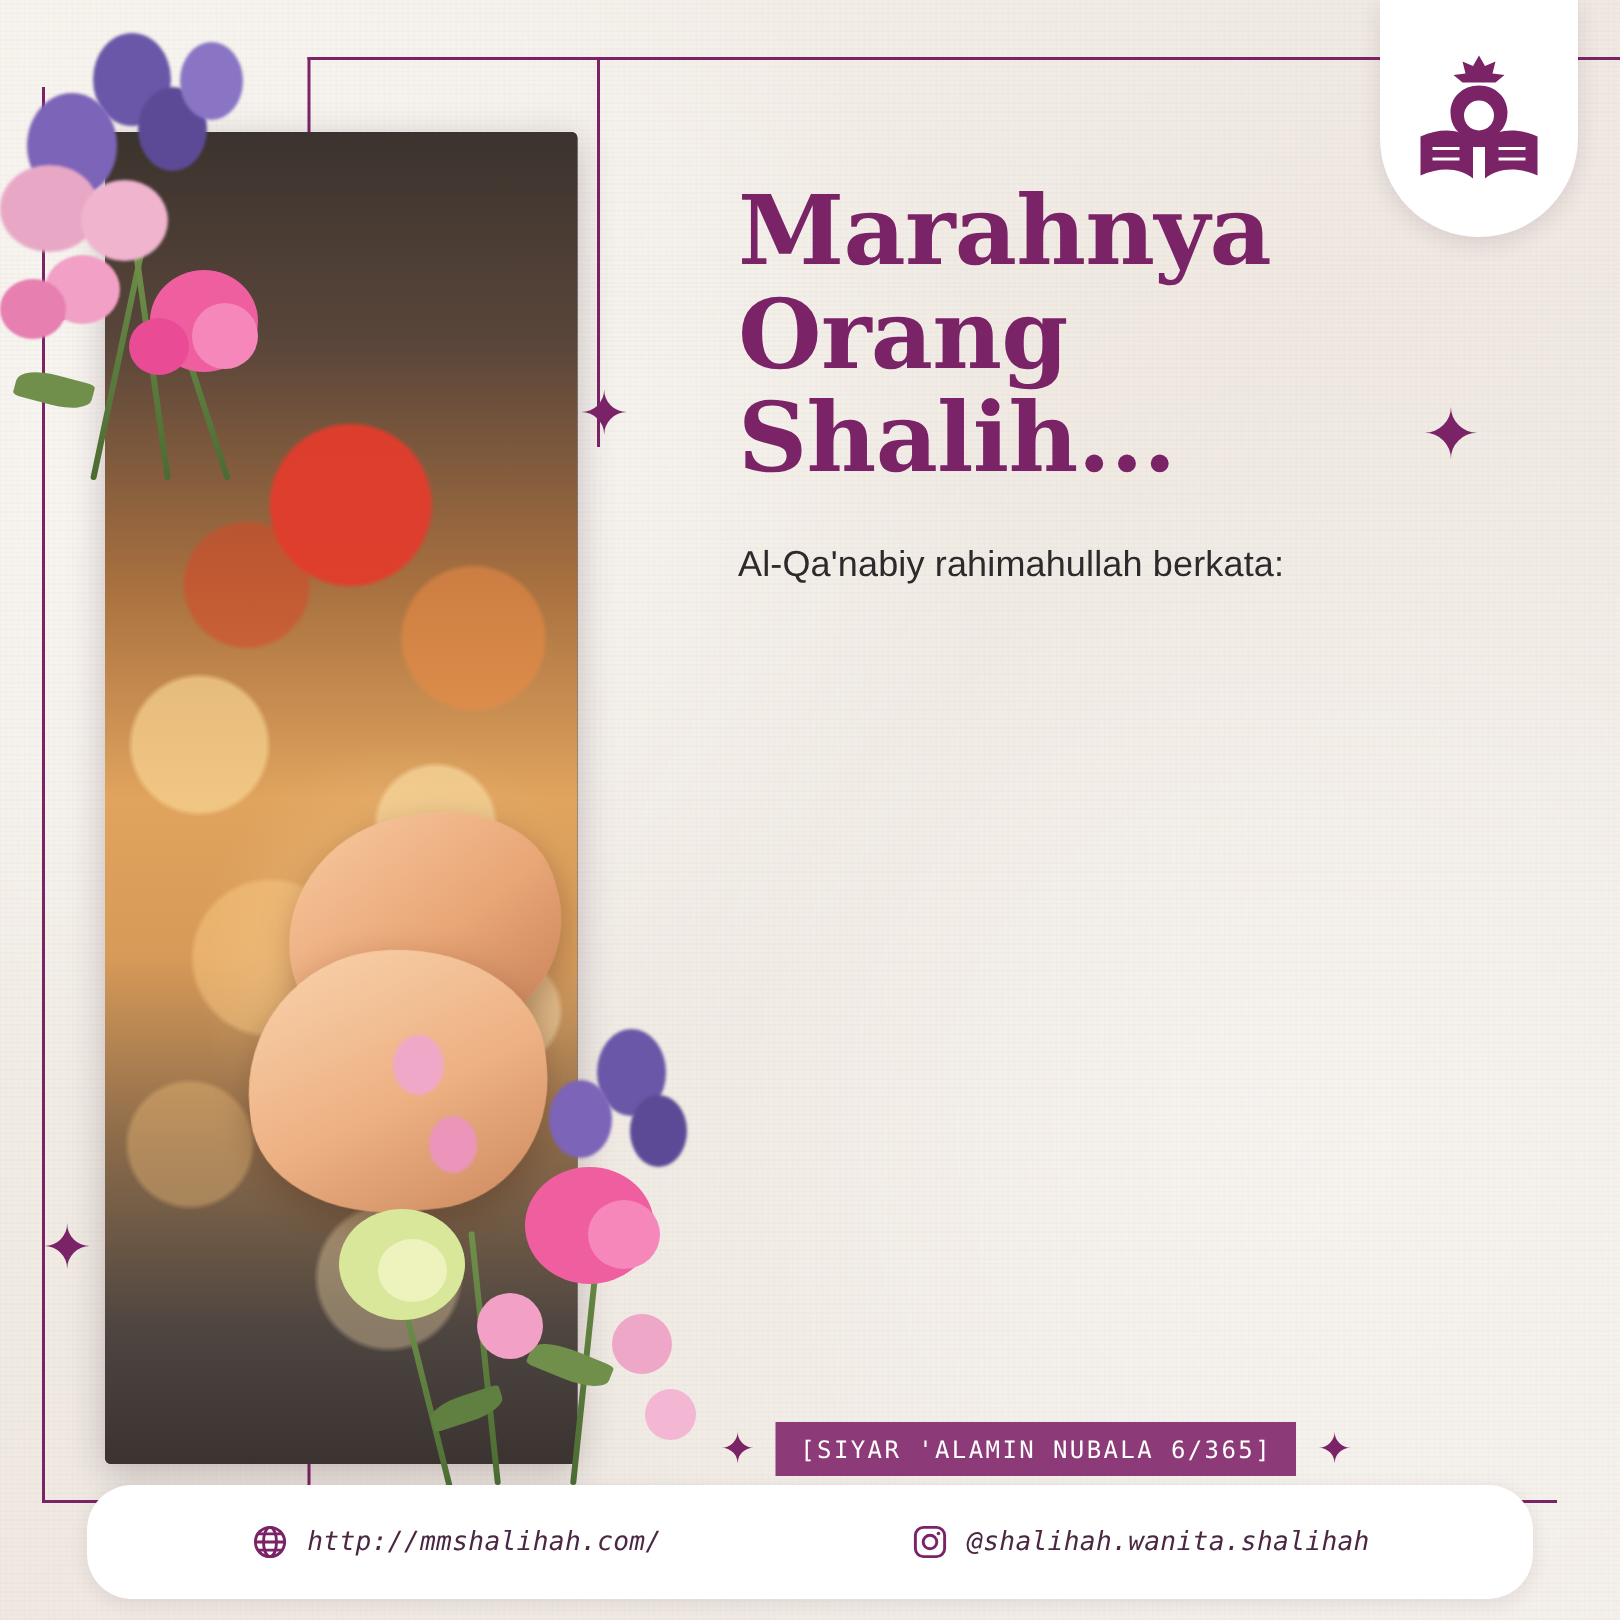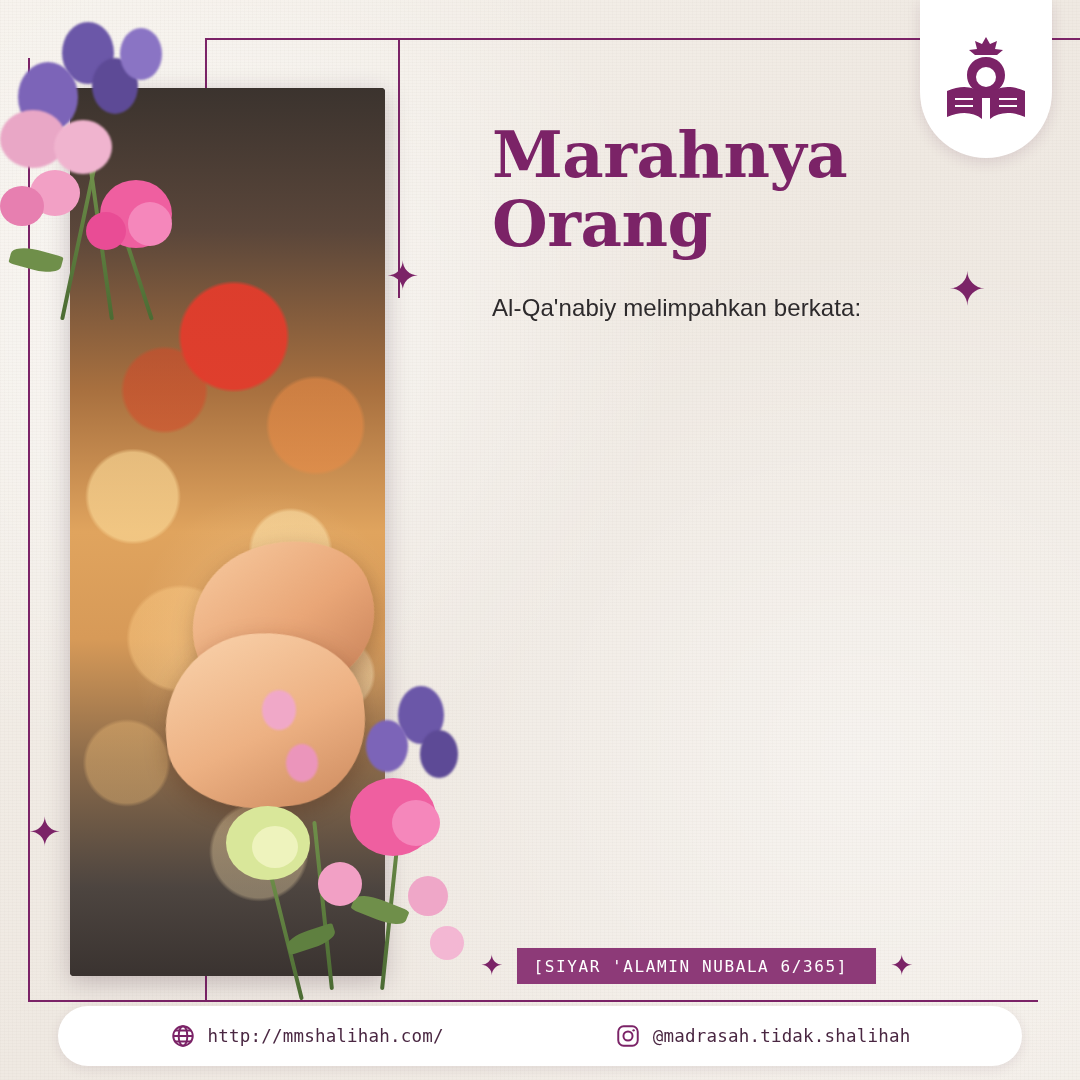--- a/index.html
+++ b/index.html
@@ -130,21 +130,21 @@
   .attrib-row {
     position: absolute;
     left: 480px; top: 948px;
     display: flex; align-items: center; gap: 14px;
   }
   .attrib {
     background: #8d3a78;
     color: #ffffff;
     font-size: 16px;
     letter-spacing: 1.6px;
-    padding: 9px 28px 8px 16px;
+    padding: 9px 16px 8px 16px;
     font-family: "DejaVu Sans Mono", monospace;
     white-space: nowrap;
   }
 
   
   .sparkle {
     position: absolute;
     color: #7b2367;
     font-size: 34px;
     line-height: 1;
@@ -160,26 +160,27 @@
     border-bottom-left-radius: 66px;
     border-bottom-right-radius: 66px;
     box-shadow: 0 4px 14px rgba(90,40,80,0.14);
     display: flex; align-items: center; justify-content: center;
   }
 
   
   .footer {
     position: absolute;
     left: 58px; bottom: 14px;
-    width: 964px; height: 60px;
+    width: 964px; height: 76px;
     background: #ffffff;
     border-radius: 30px;
     box-shadow: 0 3px 12px rgba(80,40,70,0.10);
     display: flex; align-items: center; justify-content: space-around;
     padding: 0 26px;
+    font-style: italic;
   }
   .footer-item {
     display: flex; align-items: center; gap: 12px;
     color: #4a2742;
     font-family: "DejaVu Sans Mono", monospace;
     font-size: 17.5px;
     letter-spacing: 0.2px;
     white-space: nowrap;
   }
   .f-icon { width: 26px; height: 26px; flex: none; color: #7b2367; }
@@ -246,22 +247,23 @@
   </div>
 
   <div class="sparkle" style="left:386px; top:256px; font-size:40px;">✦</div>
   <div class="sparkle" style="left:948px; top:266px; font-size:46px;">✦</div>
   <div class="sparkle" style="left:28px;  top:812px; font-size:40px;">✦</div>
 
   <div class="content">
     <div class="headline">
       <div>Marahnya</div>
       <div>Orang</div>
+      <div>Shalih...</div>
     </div>
-    <div class="intro">Al-Qa'nabiy melimpahkan berkata:</div>
+    <div class="intro">Al-Qa'nabiy rahimahullah berkata:</div>
   </div>
 
   <div class="attrib-row">
     <div class="sparkle" style="position:static; font-size:28px;">✦</div>
     <div class="attrib">[SIYAR 'ALAMIN NUBALA 6/365]</div>
     <div class="sparkle" style="position:static; font-size:28px;">✦</div>
   </div>
 
   <div class="badge">
     <svg width="86" height="92" viewBox="0 0 86 92">
@@ -288,16 +290,16 @@
         <path d="M3 12h18M4.5 7h15M4.5 17h15"></path>
       </svg>
       <span>http://mmshalihah.com/</span>
     </div>
     <div class="footer-item">
       <svg class="f-icon" viewBox="0 0 24 24" fill="none" stroke="currentColor" stroke-width="1.8">
         <rect x="3" y="3" width="18" height="18" rx="5"></rect>
         <circle cx="12" cy="12" r="4.2"></circle>
         <circle cx="17.2" cy="6.8" r="1.1" fill="currentColor" stroke="none"></circle>
       </svg>
-      <span>@madrasah.tidak.shalihah</span>
+      <span>@shalihah.wanita.shalihah</span>
     </div>
   </div>
 </div>
 
 </body></html>

